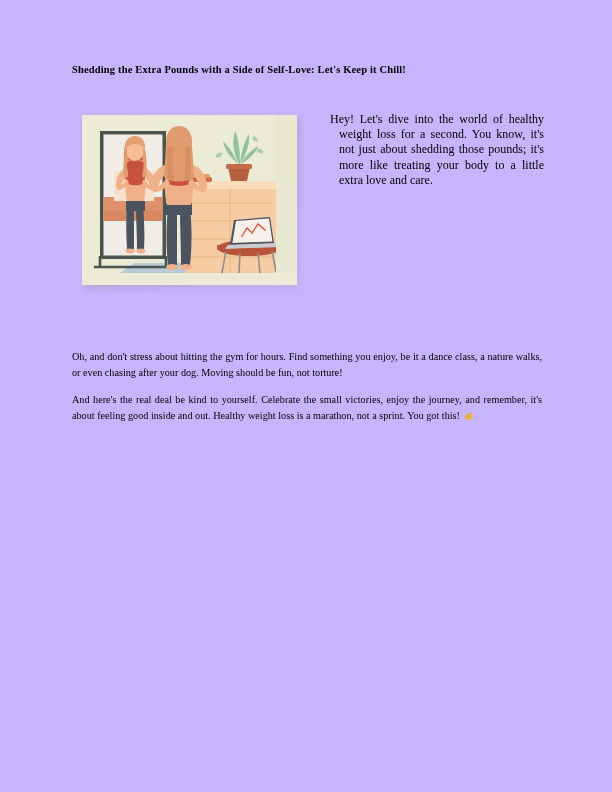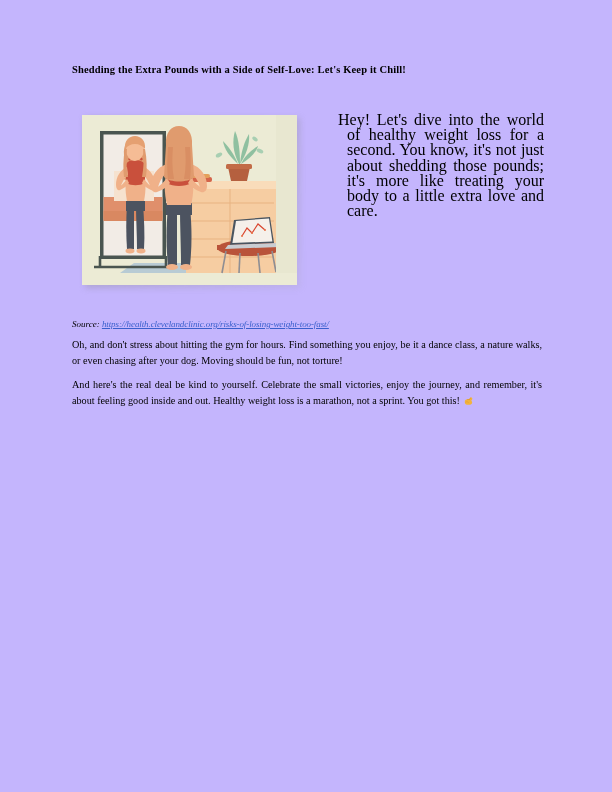--- a/index.html
+++ b/index.html
@@ -83,22 +83,22 @@
   }
 
   
   .right-col {
     position: absolute;
     left: 322px;
     top: 112px;
     width: 222px;
   }
   .right-col p {
-    margin: 0 0 10px 16px;
-    font-size: 16px;
+    margin: 0 0 10px 8px;
+    font-size: 12px;
     line-height: 15.2px;
     text-align: justify;
     text-justify: inter-word;
   }
   .right-col p.first {
     text-indent: 0;
     padding-left: 9px;
   }
   .right-col p.first::first-line {
     
@@ -108,21 +108,21 @@
   }
 
   
   .body-col {
     position: absolute;
     left: 72px;
     top: 337px;
     width: 470px;
   }
   .body-col p {
-    margin: 0 0 9px 0;
+    margin: 12px 0 9px 0;
     font-size: 10.2px;
     line-height: 15.5px;
     text-align: justify;
     text-justify: inter-word;
   }
   .body-col p:last-child {
     margin-bottom: 0;
   }
   .emoji {
     font-size: 11px;
@@ -257,24 +257,20 @@
 
         <path d="M84 30 C83 18 89 11 97 11 C105 11 111 18 110 30 L112 62 C106 68 88 68 82 62 Z" fill="#e09b6e"></path>
         <path d="M86 32 C85 44 85 56 86 64 L92 64 C90 54 90 42 91 32 Z" fill="#d98e63"></path>
         <path d="M108 32 C109 44 109 56 108 64 L102 64 C104 54 104 42 103 32 Z" fill="#d98e63"></path>
       </g>
 
       <rect x="194" y="0" width="21" height="158" fill="#e8e7d0"></rect>
     </svg>
   </div>
 
-  <div class="source-line">
-    <span class="source-label">Source:</span>
-    <a class="source-link" href="#">https://health.clevelandclinic.org/risks-of-losing-weight-too-fast/</a>
-  </div>
 
   <div class="right-col">
     <p class="first"><span class="hang-first">Hey! Let's dive into the world of healthy weight loss for a second. You know, it's not just about shedding those pounds; it's more like treating your body to a little extra love and care.</span></p>
   </div>
 
   <div class="body-col">
     <p>Oh, and don't stress about hitting the gym for hours. Find something you enjoy, be it a dance class, a nature walks, or even chasing after your dog. Moving should be fun, not torture!</p>
     <p><span>And here's the real deal be kind to yourself. Celebrate the small victories, enjoy the journey, and remember, it's about feeling good inside and out. Healthy weight loss is a marathon, not a sprint. You got this!</span><span class="emoji">&nbsp;<svg width="11" height="11" viewBox="0 0 24 24">
             <path d="M4 14c0-3 2-5 5-5h3c1.5 0 2.5-.8 3-2 .6-1.4 2-2.2 3.4-1.7C20 5.8 20.8 7.4 20.3 8.8c-.5 1.5-1.3 2.6-2.3 3.5 1.3.9 2 2.3 2 3.9 0 2.6-2.1 4.8-4.8 4.8H8.5C6 21 4 19 4 16.5z" fill="#f2b33d"></path>
             <path d="M9 9h3c1.5 0 2.5-.8 3-2 .4-.9 1.2-1.5 2.1-1.6-.6.9-.9 1.9-1.1 2.9-.2 1.3-1 2.2-2.3 2.5-1.5.4-3.1.5-4.7.2z" fill="#e09b2a"></path>

